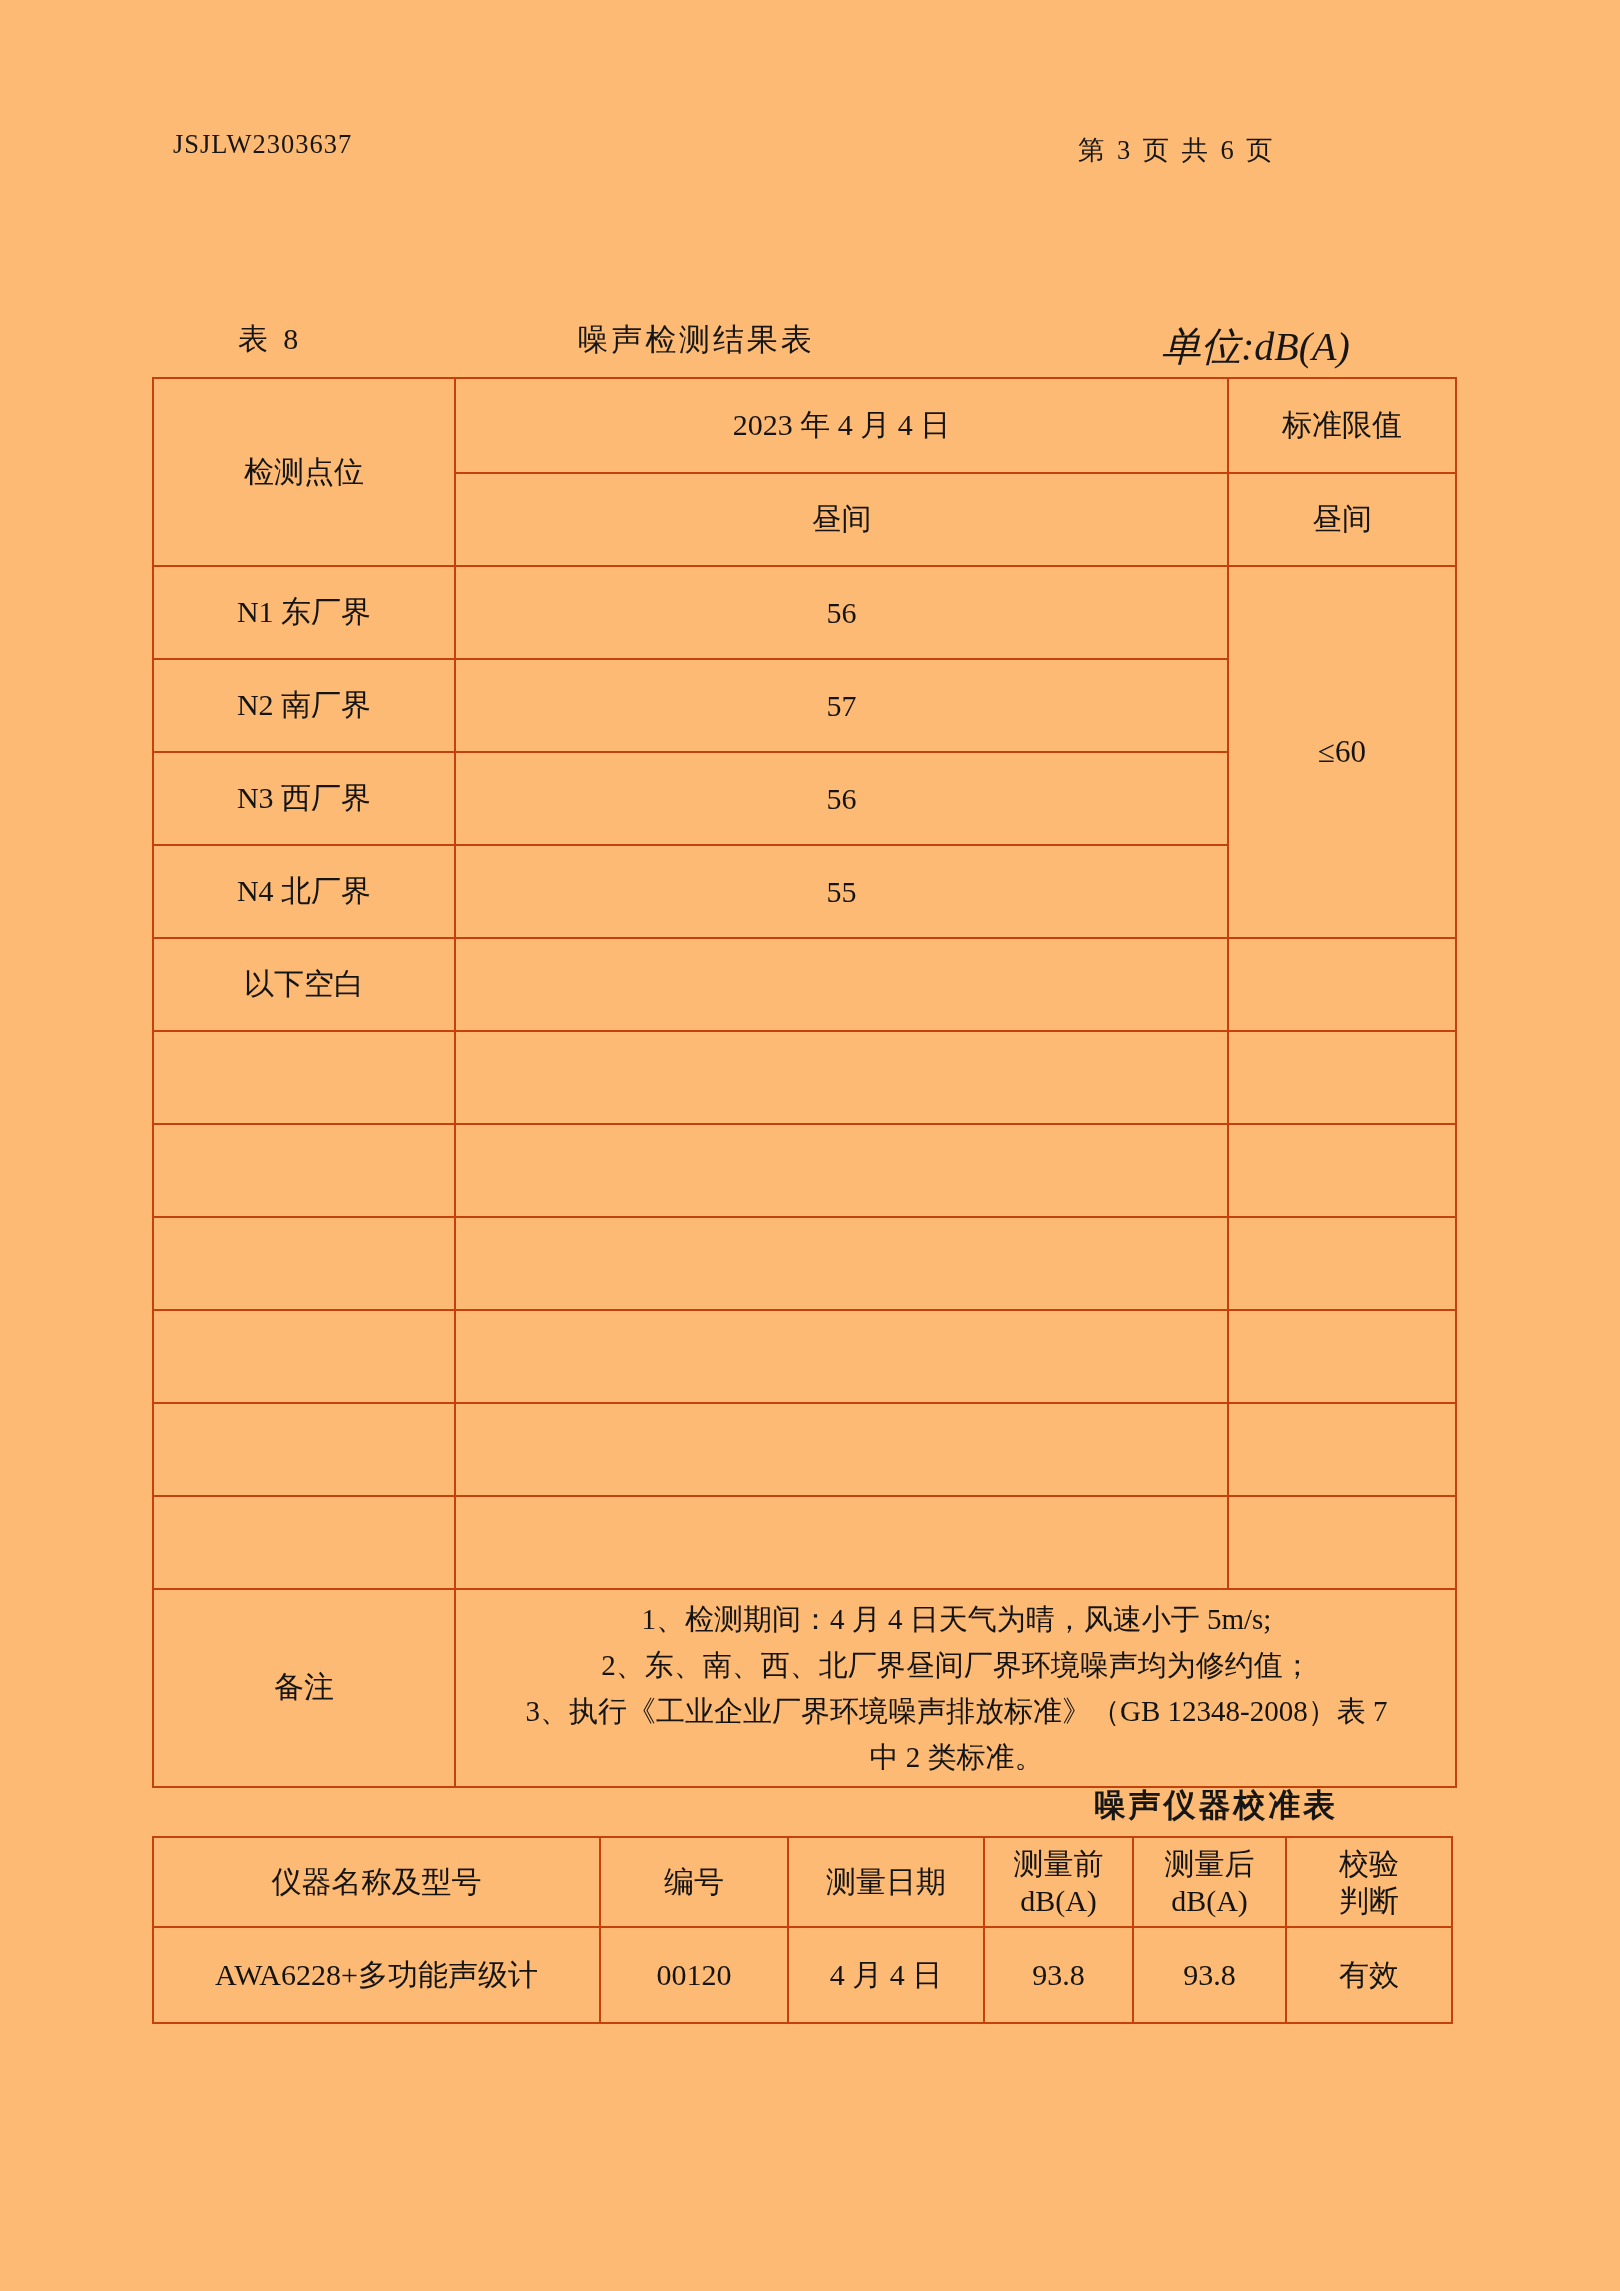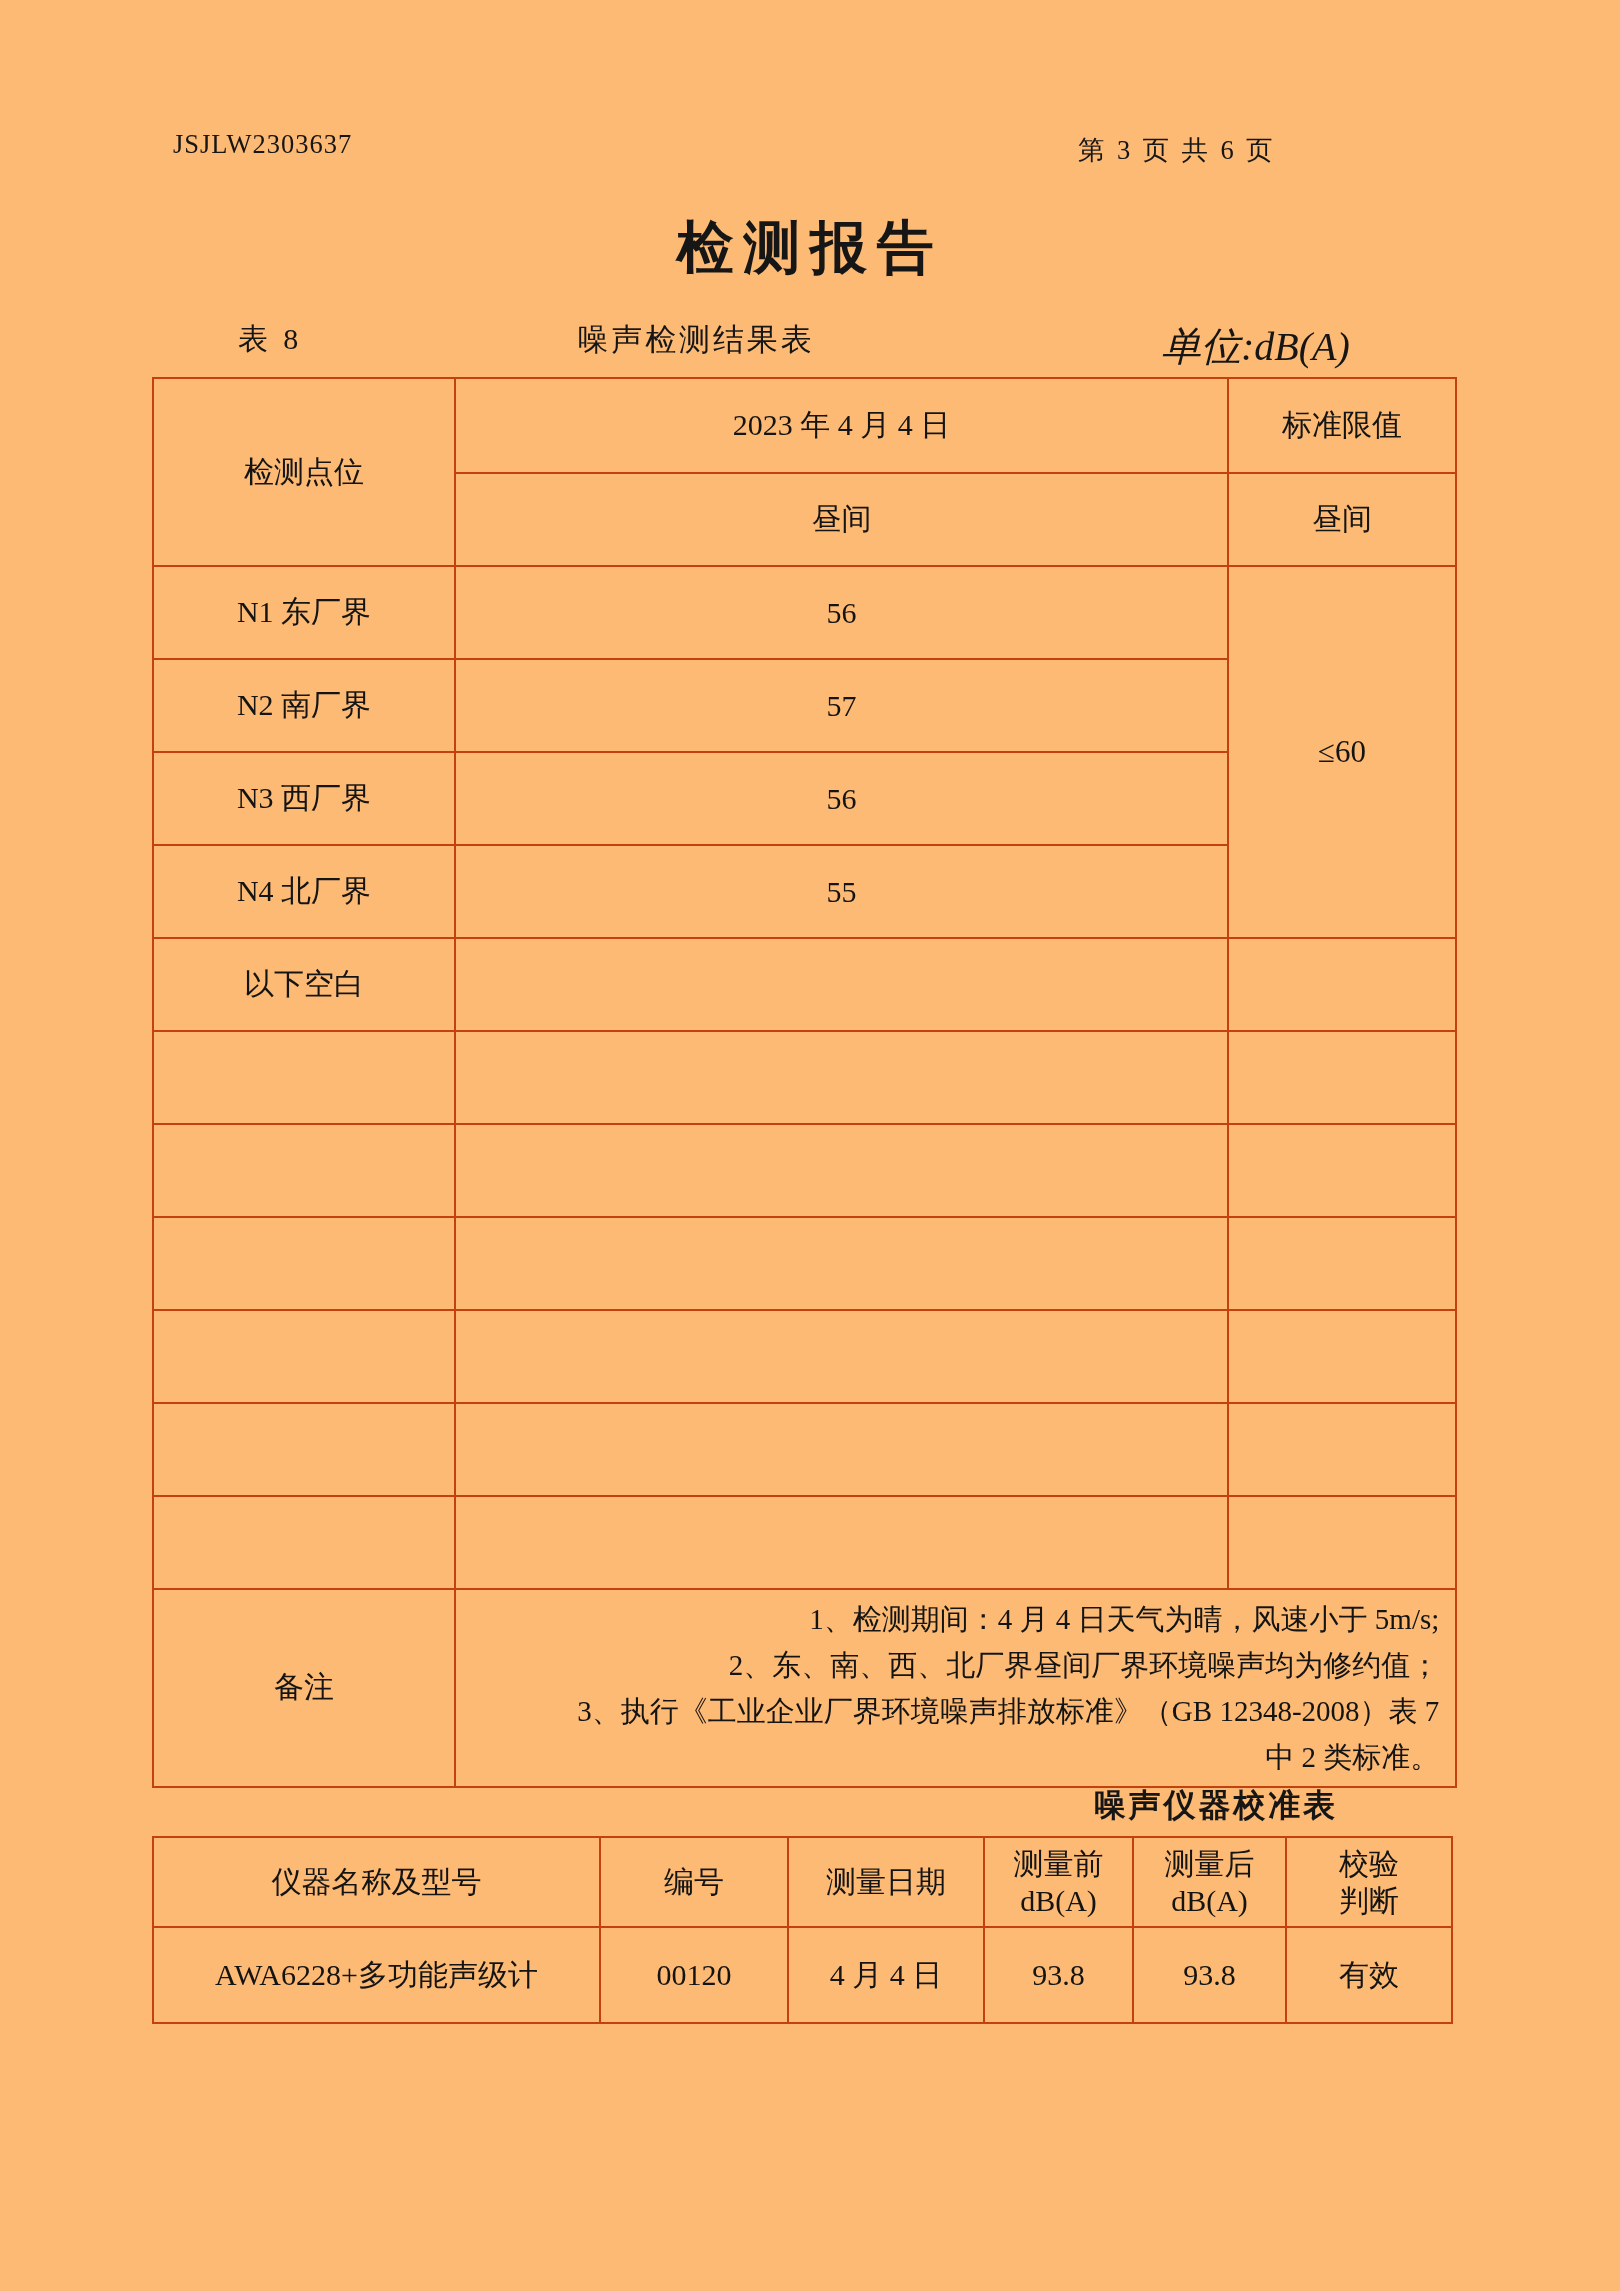--- a/index.html
+++ b/index.html
@@ -38,21 +38,21 @@
     font-size: 30px; color: #141414;
     overflow: hidden;
   }
   .t1 {
     position: absolute; left: 152px; top: 377px;
     width: 1304px;
     border: 2.9px solid #141414;
   }
   .t1 td.hdr-thick { border-bottom-width: 2.9px; }
   .t1 .remark-cell {
-    text-align: right; vertical-align: middle;
+    text-align: center; vertical-align: middle;
     padding: 5.9px 15.7px 5.9px 17.6px;
     font-size: 29px; line-height: 46px;
   }
   .t2-title {
     position: absolute; left: 152px; top: 1784px; width: 1186px;
     text-align: right; font-size: 32px; font-weight: bold; letter-spacing: 2.9px;
   }
   .t2 {
     position: absolute; left: 152px; top: 1836px;
     width: 1299px;
@@ -62,21 +62,20 @@
   .limit-val { font-size: 31px; }
 </style>
 </head>
 <body>
 
 <div class="page">
 
   <div class="doc-no">JSJLW2303637</div>
   <div class="page-no">第 3 页 共 6 页</div>
 
-  <div class="main-title">检测报告</div>
 
   <div class="caption-row">
     <span class="tbl-label">表 8</span>
     <span class="tbl-caption">噪声检测结果表</span>
     <span class="tbl-unit">单位:dB(A)</span>
   </div>
 
   <table class="t1">
     <colgroup>
       <col style="width:302px">

